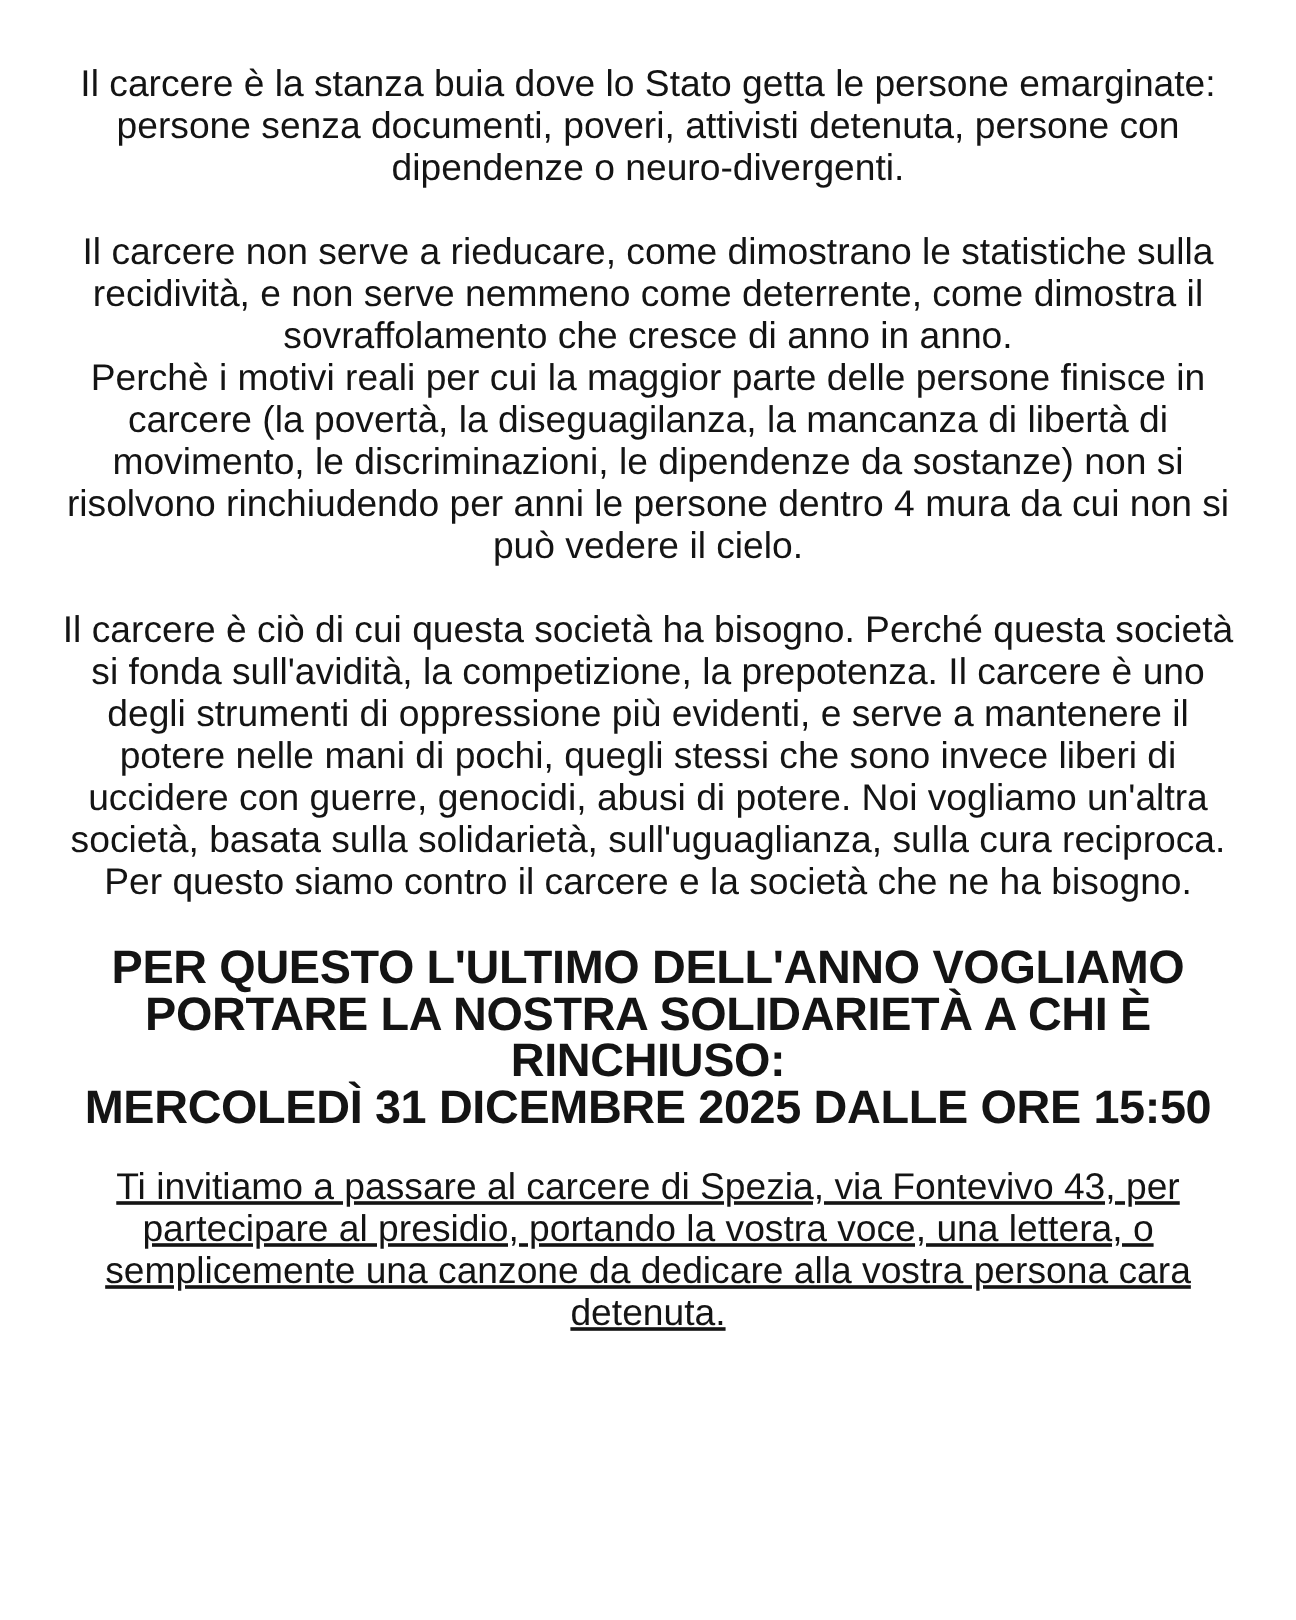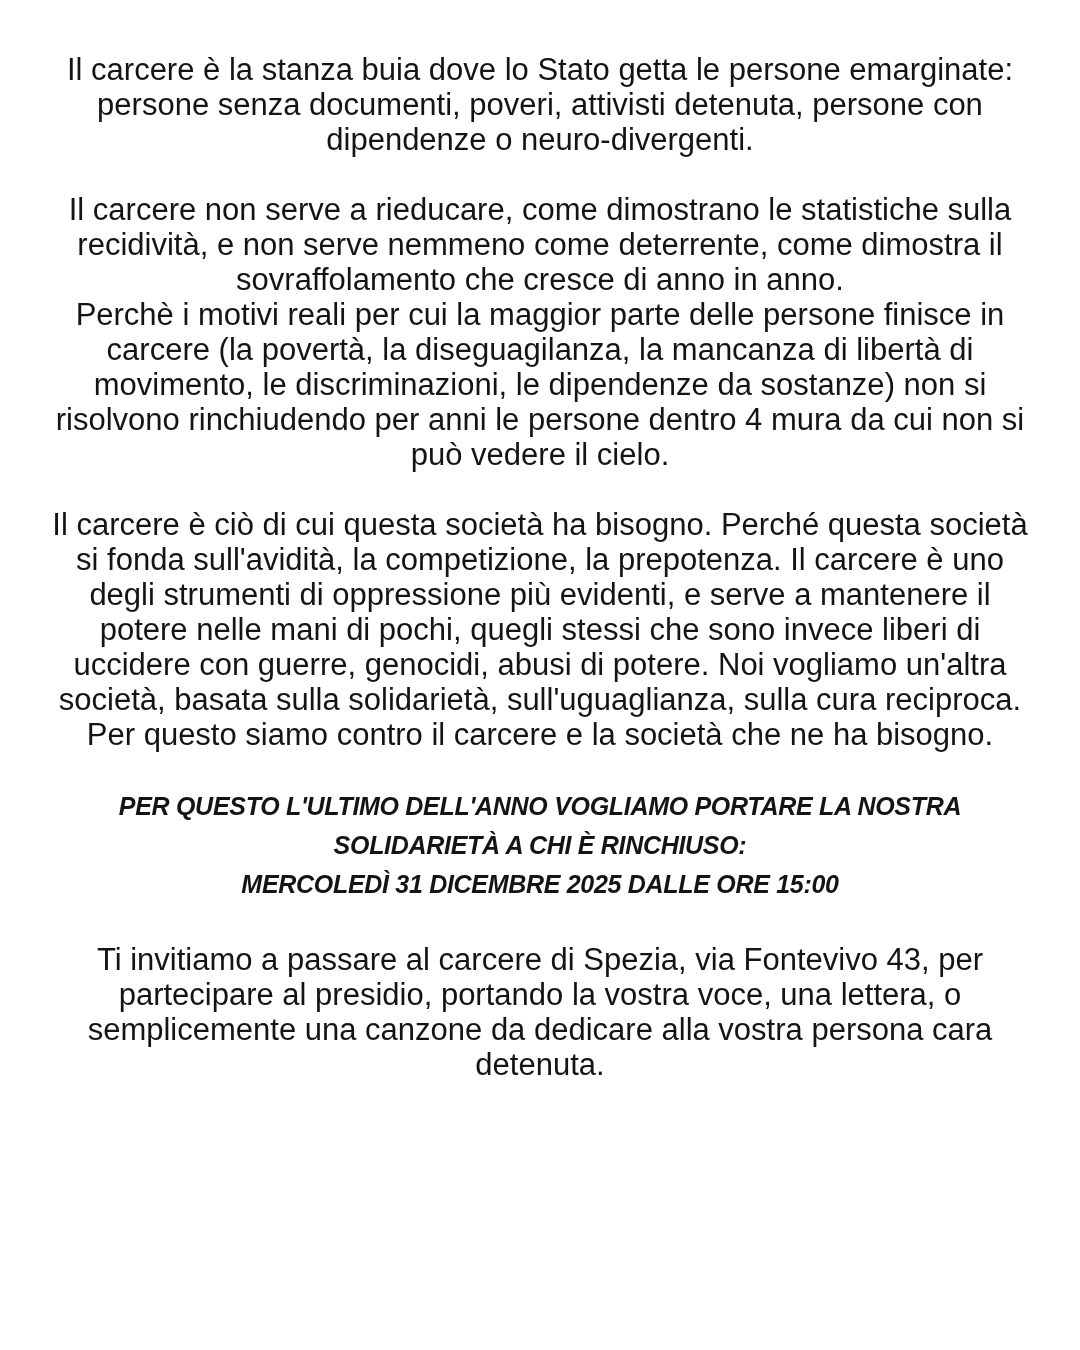--- a/index.html
+++ b/index.html
@@ -27,40 +27,40 @@
       margin: 0 0 35px 0;
       font-size: 31px;
       line-height: 35px;
       font-weight: 400;
       color: #141414;
     }
     .para strong {
       font-weight: 400;
     }
     .para.caps {
-      font-size: 25px;
+      font-size: 39px;
       line-height: 39px;
       font-weight: 700;
       letter-spacing: -0.3px;
-      margin-bottom: 38px;
-      font-style: italic;
+      margin-bottom: 28px;
     }
     .para.caps strong {
       font-weight: 700;
     }
     .para:last-child {
       margin-bottom: 12px;
+      text-decoration: underline;
     }
   </style>
 </head>
 <body>
 
 <div class="flyer">
   <p class="para"><span>Il carcere è la stanza buia dove lo Stato getta le persone emarginate:</span><br><span>persone senza documenti, poveri, attivisti detenuta, persone con dipendenze o neuro-divergenti.</span></p>
 
   <p class="para"><strong>Il carcere non serve a rieducare,</strong><span> come dimostrano le statistiche sulla recidività, </span><strong>e non serve nemmeno come deterrente</strong><span>, come dimostra il sovraffolamento che cresce di anno in anno.</span><br><span>Perchè i motivi reali per cui la maggior parte delle persone finisce in carcere (la </span><strong>povertà, la diseguagilanza, la mancanza di libertà di movimento, le discriminazioni, le dipendenze da sostanze</strong><span>) non si risolvono rinchiudendo per anni le persone dentro 4 mura da cui non si può vedere il cielo.</span></p>
 
   <p class="para"><span>Il carcere è ciò di cui questa società ha bisogno. Perché questa società si fonda sull'avidità, la competizione, la prepotenza. </span><strong>Il carcere è uno degli strumenti di oppressione più evidenti, e serve a mantenere il potere nelle mani di pochi, quegli stessi che sono invece liberi di uccidere con guerre, genocidi, abusi di potere. Noi vogliamo un'altra società, basata sulla solidarietà, sull'uguaglianza, sulla cura reciproca.</strong><br><strong>Per questo siamo contro il carcere e la società che ne ha bisogno.</strong></p>
 
-  <p class="para caps"><strong>PER QUESTO L'ULTIMO DELL'ANNO VOGLIAMO PORTARE LA NOSTRA SOLIDARIETÀ A CHI È RINCHIUSO:</strong><br><strong>MERCOLEDÌ 31 DICEMBRE 2025 DALLE ORE 15:00</strong></p>
+  <p class="para caps"><strong>PER QUESTO L'ULTIMO DELL'ANNO VOGLIAMO PORTARE LA NOSTRA SOLIDARIETÀ A CHI È RINCHIUSO:</strong><br><strong>MERCOLEDÌ 31 DICEMBRE 2025 DALLE ORE 15:50</strong></p>
 
   <p class="para"><span>Ti invitiamo a passare al carcere di Spezia, via Fontevivo 43, per partecipare al presidio, portando la vostra voce, una lettera, o semplicemente una canzone da dedicare alla vostra persona cara detenuta.</span></p>
 </div>
 
 </body></html>

